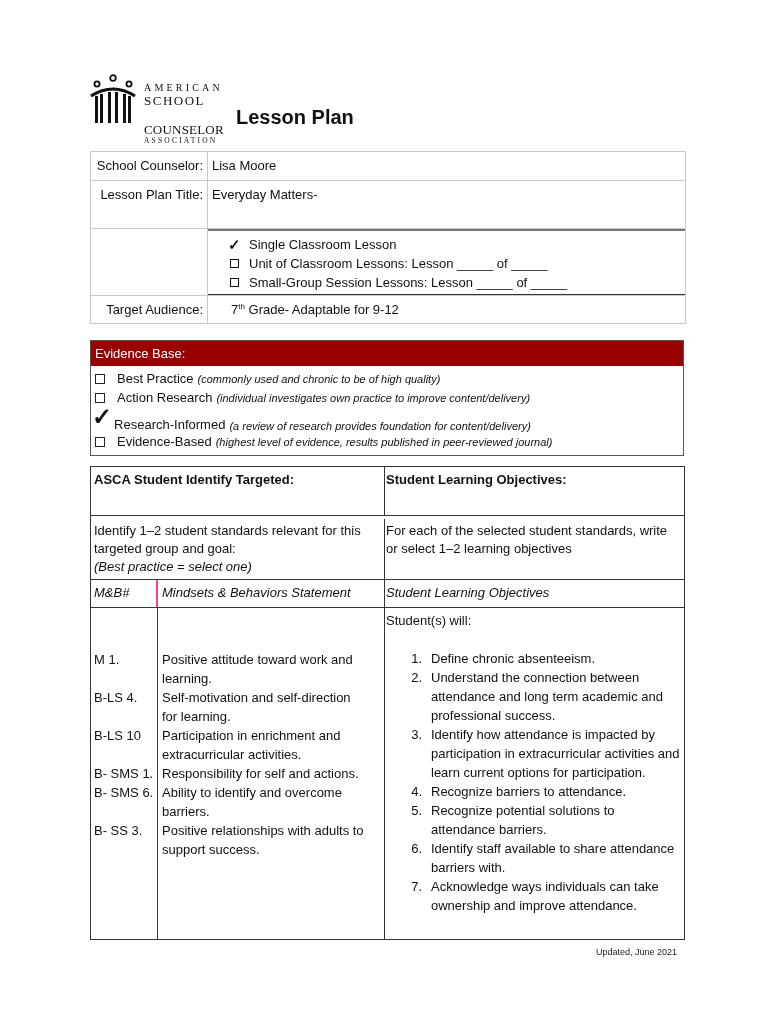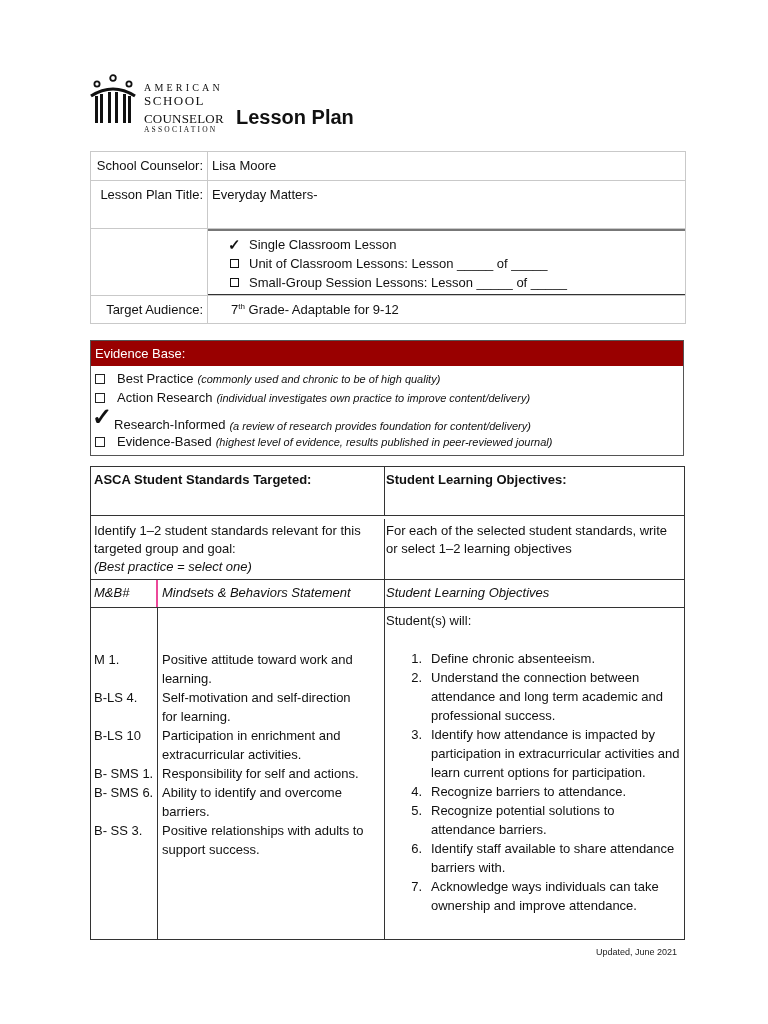--- a/index.html
+++ b/index.html
@@ -5,21 +5,21 @@
   html, body { margin: 0; padding: 0; background: #ffffff; }
   body { width: 768px; height: 1024px; position: relative; font-family: "Liberation Sans", sans-serif; color: #111; overflow: hidden; }
   .abs { position: absolute; }
 
   
   .logo { left: 90px; top: 74px; width: 140px; height: 54px; }
   .logo-mark { position: absolute; left: 0; top: 0; width: 46px; height: 52px; }
   .logo-text { position: absolute; left: 54px; top: 9px; font-family: "Liberation Serif", serif; color: #111; line-height: 1; }
   .logo-text .l1 { font-size: 10px; letter-spacing: 3.2px; }
   .logo-text .l2 { font-size: 13px; letter-spacing: 1.5px; margin-top: 1px; }
-  .logo-text .l3 { font-size: 13px; letter-spacing: 0.2px; margin-top: 5px; }
+  .logo-text .l3 { font-size: 13px; letter-spacing: 0.2px; margin-top: 16px; }
   .logo-text .l4 { font-size: 7.5px; letter-spacing: 2.2px; margin-top: 1px; }
   .title { left: 236px; top: 106px; font-size: 20px; font-weight: bold; }
 
   
   .info { left: 90px; top: 151px; width: 594px; border: 1px solid #c9c9c9; border-collapse: collapse; font-size: 13px; }
   .info-row { display: flex; border-bottom: 1px solid #c9c9c9; }
   .info-row:last-child { border-bottom: none; }
   .info-label { width: 117px; text-align: right; padding: 6px 4px 0 0; box-sizing: border-box; border-right: 1px solid #c9c9c9; white-space: nowrap; }
   .info-value { flex: 1; padding: 6px 0 0 4px; box-sizing: border-box; }
   .row-counselor { height: 28px; }
@@ -148,21 +148,21 @@
     <div class="ev-item">
       <span class="box"></span>
       <span>Evidence-Based</span>
       <span class="desc">(highest level of evidence, results published in peer-reviewed journal)</span>
     </div>
   </div>
 </div>
 
 <div class="abs standards">
   <div class="st-row st-head">
-    <div class="st-left">ASCA Student Standards Targeted:</div>
+    <div class="st-left">ASCA Student Identify Targeted:</div>
     <div class="st-right">Student Learning Objectives:</div>
   </div>
   <div class="st-row st-instr">
     <div class="st-left">
       <div>Identify 1–2 student standards relevant for this targeted group and goal:</div>
       <div class="italic">(Best practice = select one)</div>
     </div>
     <div class="st-right">For each of the selected student standards, write or select 1–2 learning objectives</div>
   </div>
   <div class="st-row st-colhead">

